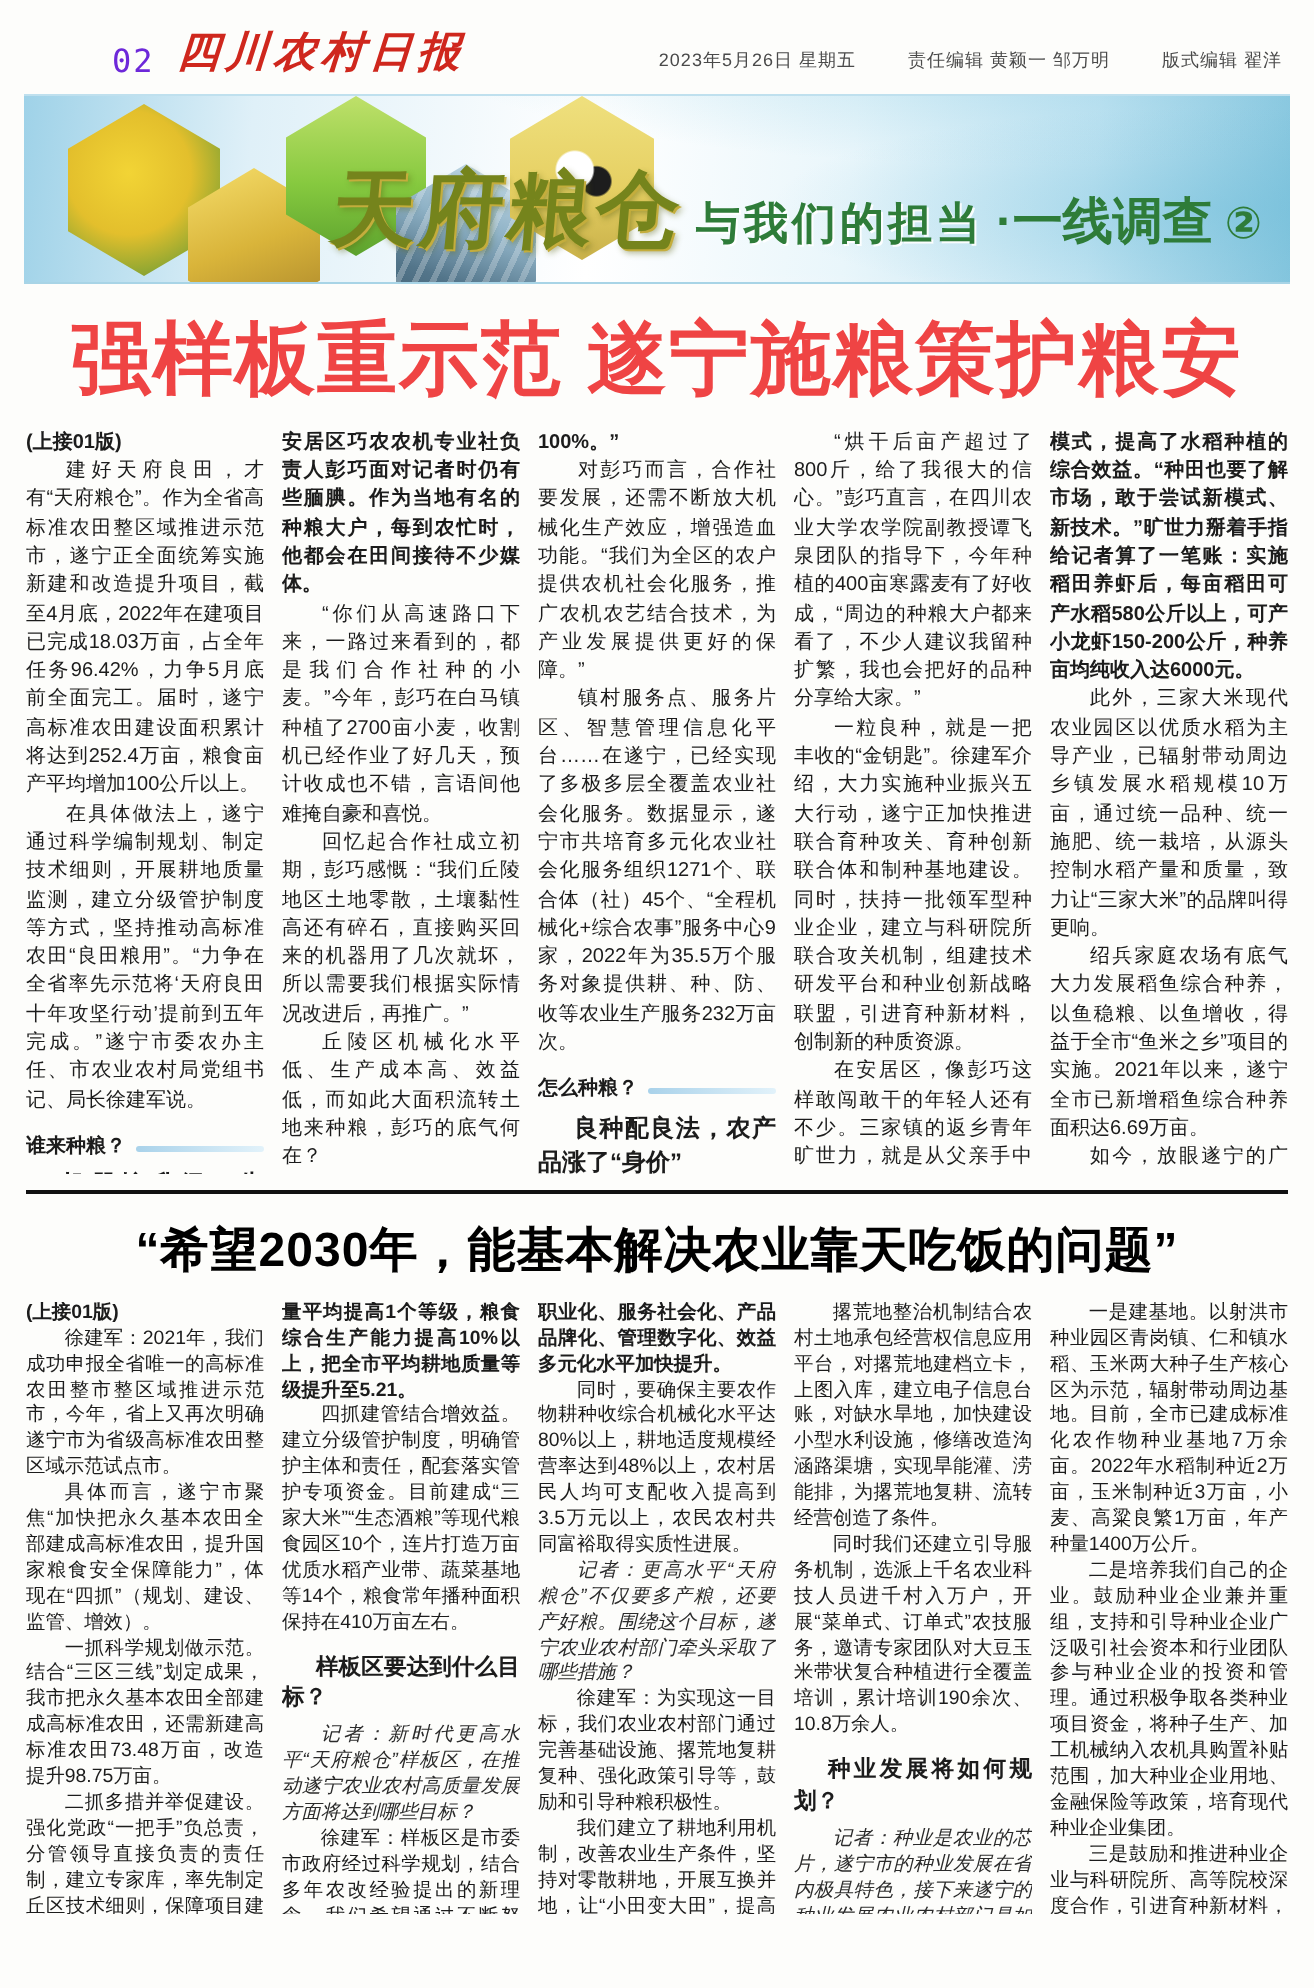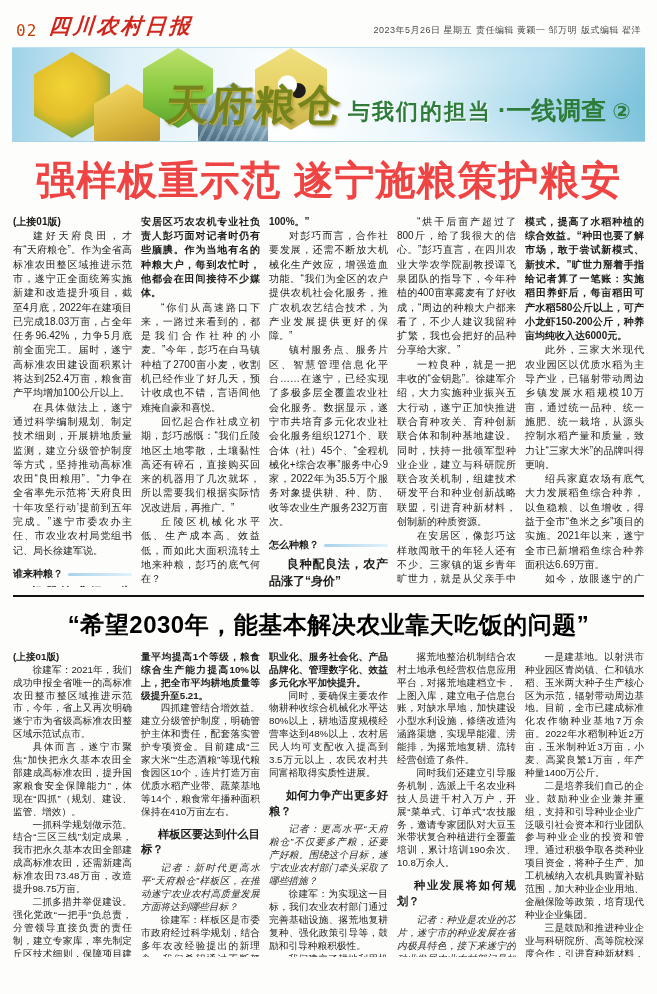--- a/index.html
+++ b/index.html
@@ -9,27 +9,27 @@
     font-family:"Liberation Sans","DejaVu Sans",sans-serif;
     -webkit-font-smoothing:antialiased;
   }
   .page {
     position:relative; width:657px; height:994px; overflow:hidden;
     background:#fdfdfb; color:#1b1b1b;
   }
 
   
   .hdr { display:flex; align-items:flex-end; padding:12px 16px 5px 16px; gap:12px; }
-  .pageno { font-size:16px; color:#c2410c; font-family:"DejaVu Sans Mono",monospace; letter-spacing:1px; }
+  .pageno { font-size:16px; color:#6d28d9; font-family:"DejaVu Sans Mono",monospace; letter-spacing:1px;margin-left:40px; }
   .masthead {
     font-family:"DejaVu Serif","Liberation Serif",serif;
     font-weight:bold; font-style:italic; font-size:21px; letter-spacing:3px;
     color:#cf271d; transform:skewX(-4deg);
   }
-  .meta { margin-left:auto; font-size:9px; color:#4a4a4a; display:flex; gap:4px; letter-spacing:0.5px; padding-bottom:3px; }
+  .meta { margin-left:auto; font-size:9px; color:#4a4a4a; display:flex; gap:26px; letter-spacing:0.5px; padding-bottom:3px; }
 
   
   .banner {
     position:relative; height:95px; margin:2px 12px 0 12px; overflow:hidden;
     background:linear-gradient(95deg,#9fd2e8 0%,#dff0f8 18%,#ffffff 45%,#e9f6fb 65%,#c2e4f2 84%,#86c6de 100%);
     border-top:1px solid #bfe0ee; border-bottom:1px solid #a8d4e6;
   }
   .wave { position:absolute; inset:0; pointer-events:none;
     background:
       radial-gradient(90% 140% at 78% -40%, rgba(130,200,225,.45), transparent 55%),
@@ -171,21 +171,20 @@
     <div class="col">
         <p class="c">量平均提高1个等级，粮食综合生产能力提高10%以上，把全市平均耕地质量等级提升至5.21。</p>
         <p class="b">四抓建管结合增效益。建立分级管护制度，明确管护主体和责任，配套落实管护专项资金。目前建成“三家大米”“生态酒粮”等现代粮食园区10个，连片打造万亩优质水稻产业带、蔬菜基地等14个，粮食常年播种面积保持在410万亩左右。</p>
         <p class="q2">样板区要达到什么目标？</p>
         <p class="rep">记者：新时代更高水平“天府粮仓”样板区，在推动遂宁农业农村高质量发展方面将达到哪些目标？</p>
         <p class="b">徐建军：样板区是市委市政府经过科学规划，结合多年农改经验提出的新理念。我们希望通过不断努力，能够在2030年让我市的粮食产量提高到150万吨以上，“菜篮子”产品生产基本实现现代化，农业靠天吃饭的问题基本解决，农田标准化、生产规模化、品种优质化、全程机械化、主体</p>
       </div>
     <div class="col">
         <p class="c">职业化、服务社会化、产品品牌化、管理数字化、效益多元化水平加快提升。</p>
         <p class="b">同时，要确保主要农作物耕种收综合机械化水平达80%以上，耕地适度规模经营率达到48%以上，农村居民人均可支配收入提高到3.5万元以上，农民农村共同富裕取得实质性进展。</p>
-        <p class="q2">如何力争产出更多好粮？</p>
         <p class="rep">记者：更高水平“天府粮仓”不仅要多产粮，还要产好粮。围绕这个目标，遂宁农业农村部门牵头采取了哪些措施？</p>
         <p class="b">徐建军：为实现这一目标，我们农业农村部门通过完善基础设施、撂荒地复耕复种、强化政策引导等，鼓励和引导种粮积极性。</p>
         <p class="b">我们建立了耕地利用机制，改善农业生产条件，坚持对零散耕地，开展互换并地，让“小田变大田”，提高产出比。加大宜机化改造，采取“国家项目支持+市县财政补贴+经营主体自筹”方式实现耕地宜机化全域化。</p>
       </div>
     <div class="col">
         <p class="b">撂荒地整治机制结合农村土地承包经营权信息应用平台，对撂荒地建档立卡，上图入库，建立电子信息台账，对缺水旱地，加快建设小型水利设施，修缮改造沟涵路渠塘，实现旱能灌、涝能排，为撂荒地复耕、流转经营创造了条件。</p>
         <p class="b">同时我们还建立引导服务机制，选派上千名农业科技人员进千村入万户，开展“菜单式、订单式”农技服务，邀请专家团队对大豆玉米带状复合种植进行全覆盖培训，累计培训190余次、10.8万余人。</p>
         <p class="q2">种业发展将如何规划？</p>
         <p class="rep">记者：种业是农业的芯片，遂宁市的种业发展在省内极具特色，接下来遂宁的种业发展农业农村部门是如何规划的呢？</p>
       </div>

